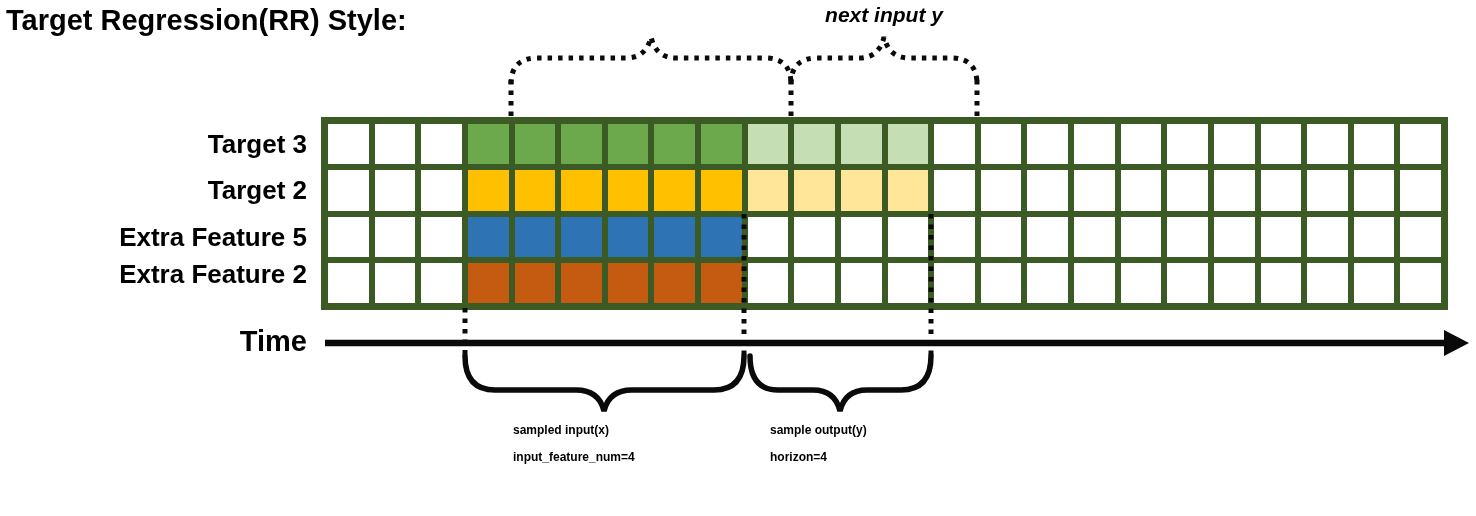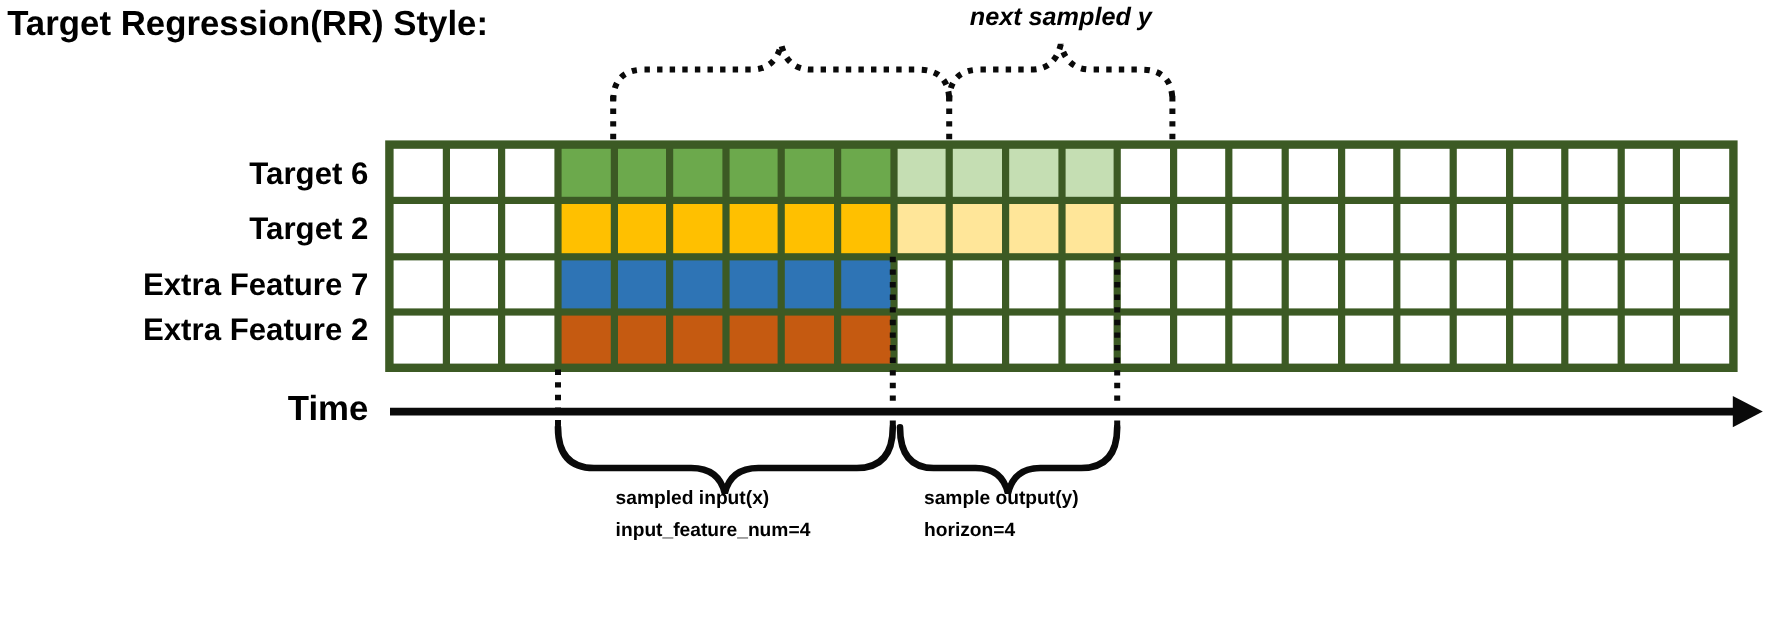--- a/index.html
+++ b/index.html
@@ -61,22 +61,22 @@
     left: 0px; top: 325px;
     width: 307px;
     text-align: right;
     font-size: 29px;
     font-weight: 700;
     white-space: nowrap;
   }
 
   .anno {
     position: absolute;
-    top: 402px;
-    font-size: 16px;
+    top: 417px;
+    font-size: 12px;
     font-weight: 700;
     line-height: 27px;
     white-space: nowrap;
   }
   .anno.left  { left: 513px; }
   .anno.right { left: 770px; }
   .anno span { display: block; }
 
   svg.overlay {
     position: absolute;
@@ -101,25 +101,25 @@
     stroke-width: 6.5px;
   }
 </style>
 </head>
 <body>
 
 <div class="canvas">
 
   <div class="title">Target Regression(RR) Style:</div>
 
-  <div class="next-label ny">next sampled y</div>
-
-  <div class="row-label" style="top:124px">Target 6</div>
+  <div class="next-label ny">next input y</div>
+
+  <div class="row-label" style="top:124px">Target 3</div>
   <div class="row-label" style="top:170px">Target 2</div>
-  <div class="row-label" style="top:216.5px">Extra Feature 7</div>
+  <div class="row-label" style="top:216.5px">Extra Feature 5</div>
   <div class="row-label" style="top:254px">Extra Feature 2</div>
 
   <div id="grid" style="background: rgb(60, 90, 36); grid-template-columns: repeat(24, 1fr);">
       <div class="cell" style="background: rgb(255, 255, 255);"></div>
       <div class="cell" style="background: rgb(255, 255, 255);"></div>
       <div class="cell" style="background: rgb(255, 255, 255);"></div>
       <div class="cell" style="background: rgb(108, 169, 76);"></div>
       <div class="cell" style="background: rgb(108, 169, 76);"></div>
       <div class="cell" style="background: rgb(108, 169, 76);"></div>
       <div class="cell" style="background: rgb(108, 169, 76);"></div>

